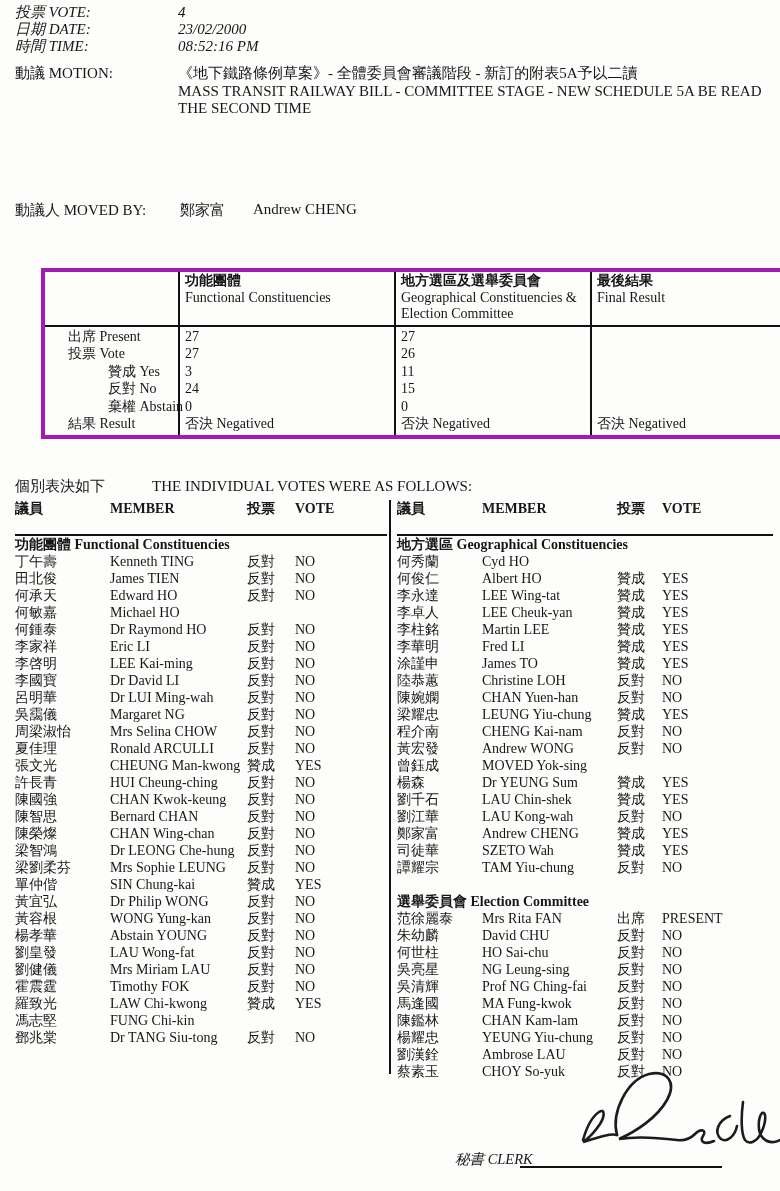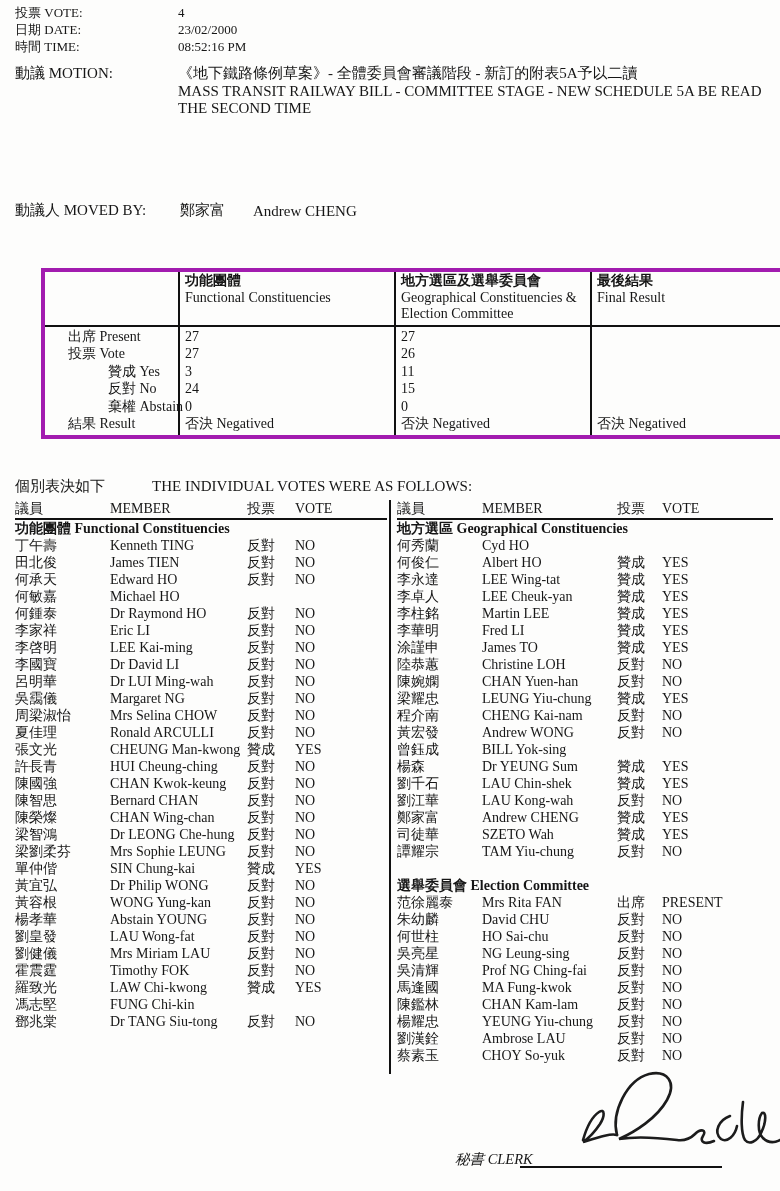--- a/index.html
+++ b/index.html
@@ -4,47 +4,47 @@
 <style>
   html,body{margin:0;padding:0;}
   body{
     width:780px;height:1191px;position:relative;background:#fdfdfc;color:#161616;
     font-family:"Liberation Serif","DejaVu Serif",serif;font-size:14px;
     -webkit-font-smoothing:antialiased;
   }
   .abs{position:absolute;}
   
   .fields{left:15px;top:4px;}
-  .field-row{display:flex;line-height:17px;font-size:13px;}
+  .field-row{display:flex;line-height:17px;font-size:15px;font-style:italic;}
   .field-label{width:163px;}
   
   .motion{left:15px;top:65px;display:flex;font-size:15px;line-height:17.5px;}
   .motion-label{width:163px;}
   .motion-text{width:590px;}
   
-  .movedby{left:15px;top:201px;display:flex;font-size:15px;align-items:flex-end;}
+  .movedby{left:15px;top:201px;display:flex;font-size:15px;}
   .movedby-label{width:165px;}
   .movedby-zh{margin-right:28px;}
   
   .sumtable{left:13px;top:268px;width:750px;border:4px solid #a21caf;margin-left:28px;}
   .sum-grid{display:grid;grid-template-columns:133px 216px 196px 1fr;}
   .sum-cell{border-left:2px solid #111;padding:1px 5px 2px 5px;}
   .sum-cell:first-child{border-left:none;padding-left:23px;}
   .sum-head{border-bottom:2px solid #111;}
   .sum-head .sum-cell{line-height:16.5px;min-height:48px;}
   .sum-head .zh{font-weight:bold;}
   .sum-line{height:17.6px;line-height:17.6px;white-space:nowrap;}
   .sum-line.indent{padding-left:40px;}
   
   .ind-caption{left:15px;top:477px;font-size:15px;}
   .ind-caption .en{margin-left:47px;}
   .vtable{top:500px;}
   .vtable.left{left:15px;width:372px;}
   .vtable.right{left:397px;width:376px;}
-  .vhead{display:grid;border-bottom:2px solid #111;padding-bottom:1px;line-height:17px;}
+  .vhead{display:grid;border-bottom:2px solid #111;padding-bottom:17px;line-height:17px;font-weight:bold;}
   .vtable.left .vgrid{grid-template-columns:95px 137px 48px 1fr;}
   .vtable.right .vgrid{grid-template-columns:85px 135px 45px 1fr;}
   .vsection{font-weight:bold;line-height:17px;white-space:nowrap;}
   .vsection.gap{margin-top:17px;}
   .vrow{display:grid;line-height:17px;}
   .vrow span{white-space:nowrap;overflow:hidden;}
   .vdivider{left:389px;top:500px;width:2px;height:574px;background:#111;}
   
   .clerk{left:455px;top:1150px;font-size:14.5px;font-style:italic;}
   .clerk-line{left:520px;top:1166px;width:202px;height:2px;background:#111;}
@@ -403,21 +403,21 @@
         <span>NO</span>
       </div>
       <div class="vrow vgrid">
         <span>黃宏發</span>
         <span>Andrew WONG</span>
         <span>反對</span>
         <span>NO</span>
       </div>
       <div class="vrow vgrid">
         <span>曾鈺成</span>
-        <span>BILL Yok-sing</span>
+        <span>MOVED Yok-sing</span>
         <span></span>
         <span></span>
       </div>
       <div class="vrow vgrid">
         <span>楊森</span>
         <span>Dr YEUNG Sum</span>
         <span>贊成</span>
         <span>YES</span>
       </div>
       <div class="vrow vgrid">

